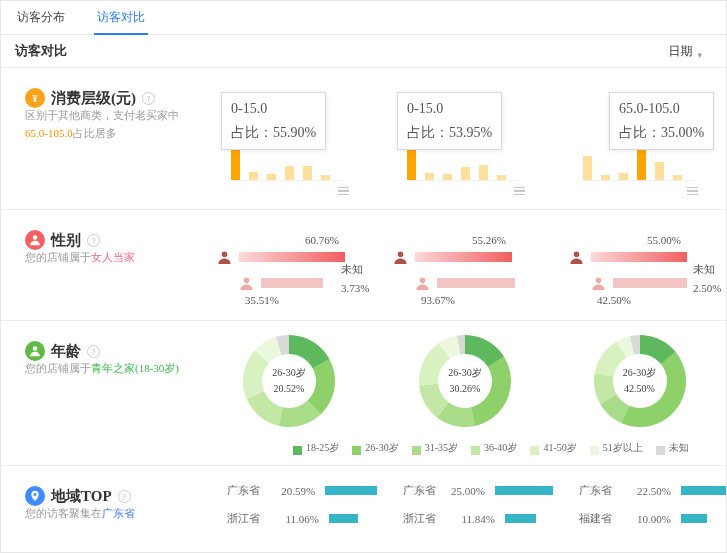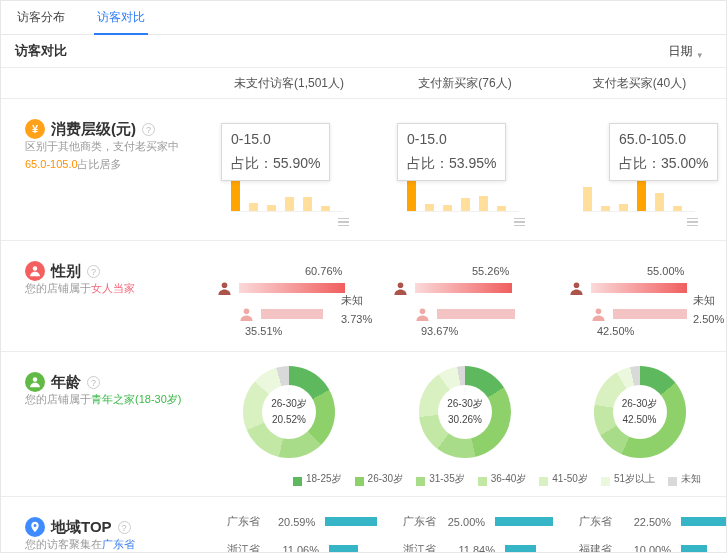--- a/index.html
+++ b/index.html
@@ -1,17 +1,17 @@
 <!DOCTYPE html>
 <html><head>
 <meta charset="utf-8">
 <style>
   html,body{margin:0;padding:0;background:#fff;}
   .page{position:relative;width:727px;height:553px;box-sizing:border-box;border:1px solid #e7e7e7;
-        background:#fff;font-family:Liberation Sans, sans-serif;color:#333;overflow:hidden;}
+        background:#fff;font-family:Liberation Serif, serif;color:#333;overflow:hidden;}
 
   
   .tabs{display:flex;align-items:stretch;height:33px;border-bottom:1px solid #e8e8e8;padding-left:16px;gap:32px;}
   .tab{display:flex;align-items:center;font-size:12px;color:#444;position:relative;cursor:pointer;}
   .tab.active{color:#2b7cf7;}
   .tab.active::after{content:"";position:absolute;left:-3px;right:-3px;bottom:-1px;height:2px;background:#2b7cf7;}
 
   
   .toolbar{display:flex;align-items:center;height:32px;padding:0 14px;border-bottom:1px solid #ececec;}
   .page-title{font-size:13px;font-weight:bold;color:#333;}
@@ -99,26 +99,20 @@
   </div>
 
   <div class="toolbar">
     <div class="page-title">访客对比</div>
     <div class="date-area">
       <span>日期</span>
       <span class="caret">▾</span>
     </div>
   </div>
 
-  <div class="col-headers">
-    <div></div>
-    <div class="col-header">未支付访客(1,501人)</div>
-    <div class="col-header">支付新买家(76人)</div>
-    <div class="col-header">支付老买家(40人)</div>
-  </div>
 
   <div class="row row-consume">
     <div class="row-label">
       <div class="label-head">
         <span class="sec-icon icon-orange">¥</span>
         <span class="sec-title">消费层级(元)</span>
         <span class="help">?</span>
       </div>
       <div class="desc">区别于其他商类，支付老买家中</div>
       <div class="desc tight">

